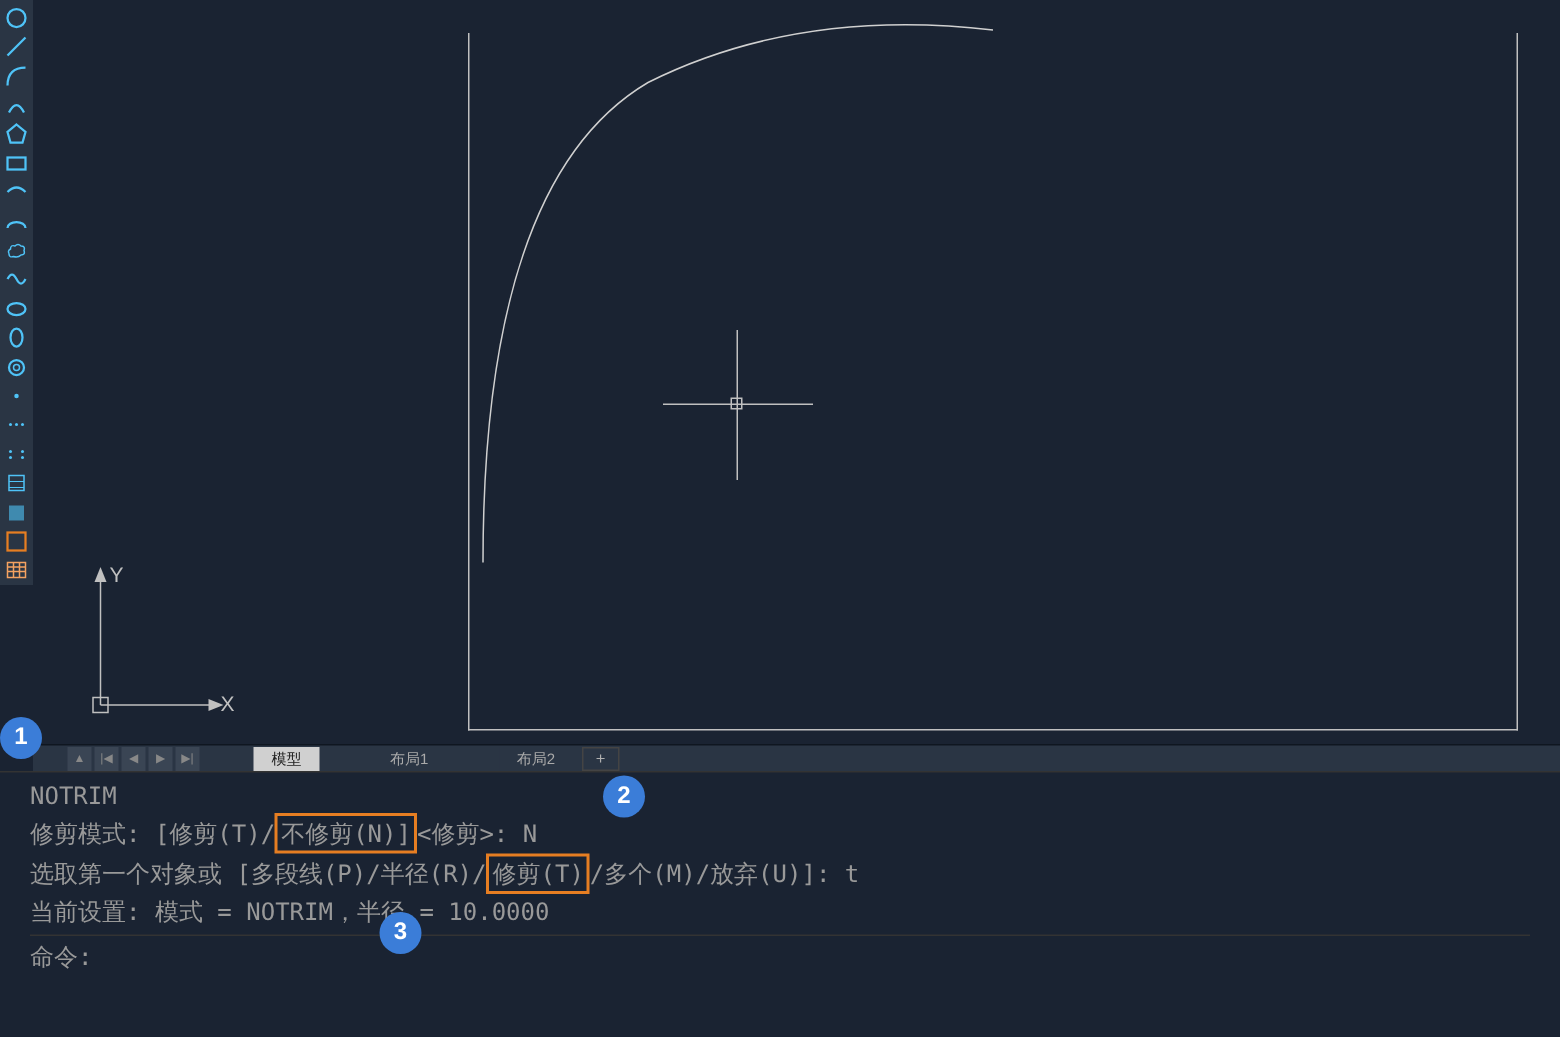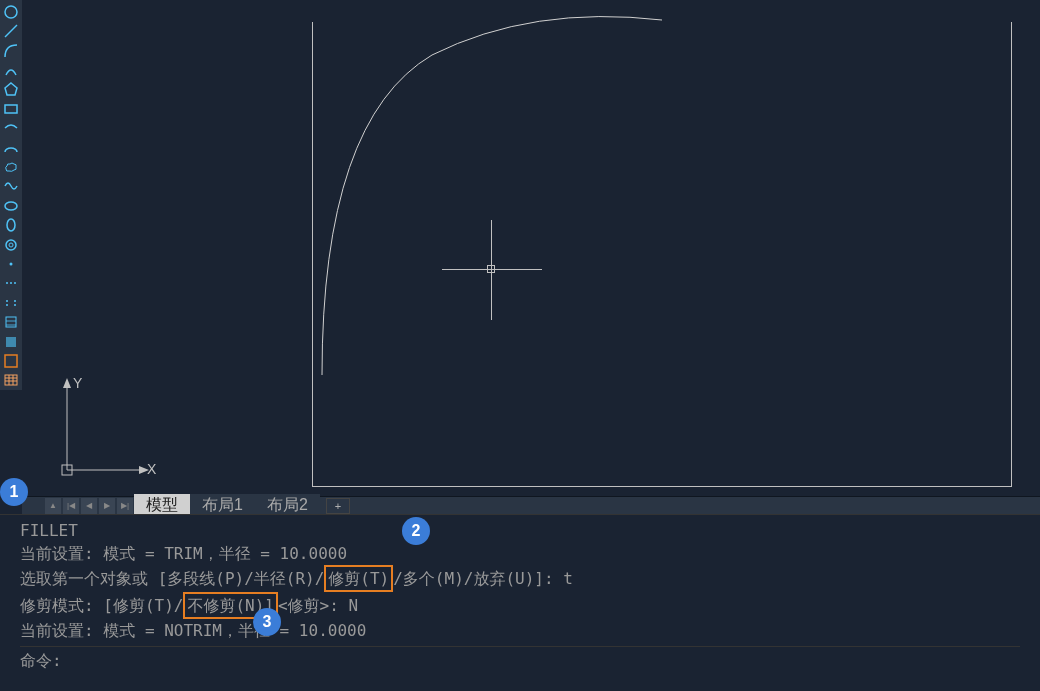--- a/index.html
+++ b/index.html
@@ -99,24 +99,25 @@
   margin: 0 1px;
   display: flex;
   align-items: center;
   justify-content: center;
   font-size: 8px;
   color: #888;
   cursor: pointer;
 }
 .tab {
   padding: 1px 12px;
-  font-size: 16px;
+  font-size: 10px;
   color: #aaa;
   background: #2a3544;
   cursor: pointer;
+  margin-left: 35px;
 }
 .tab.active {
   background: #d0d0d0;
   color: #222;
 }
 .tab-add {
   padding: 1px 8px;
   border: 1px solid #444;
   margin-left: 6px;
   font-size: 11px;
@@ -317,27 +318,26 @@
   <div class="nav-btn">▶|</div>
   <div class="tab active">模型</div>
   <div class="tab">布局1</div>
   <div class="tab">布局2</div>
   <div class="tab-add">+</div>
 </div>
 
 <div class="close-x">✕</div>
 
 <div class="command-area">
-  <div>FILLET</div>
-  <div>当前设置: 模式 = TRIM，半径 = 10.0000</div>
+  <div>NOTRIM</div>
+  <div>
+    <span>修剪模式: [修剪(T)/</span><span class="highlight-box">不修剪(N)]</span><span>&lt;修剪&gt;: N</span>
+  </div>
   <div>
     <span>选取第一个对象或 [多段线(P)/半径(R)/</span><span class="highlight-box">修剪(T)</span><span>/多个(M)/放弃(U)]: t</span>
-  </div>
-  <div>
-    <span>修剪模式: [修剪(T)/</span><span class="highlight-box">不修剪(N)]</span><span>&lt;修剪&gt;: N</span>
   </div>
   <div>当前设置: 模式 = NOTRIM，半径 = 10.0000</div>
   <div class="cmd-prompt-row">命令:</div>
 </div>
 
 <div class="callout" style="left:0px; top:478px">1</div>
 <div class="callout" style="left:402px; top:517px">2</div>
 <div class="callout" style="left:253px; top:608px">3</div>
 
 </body></html>

